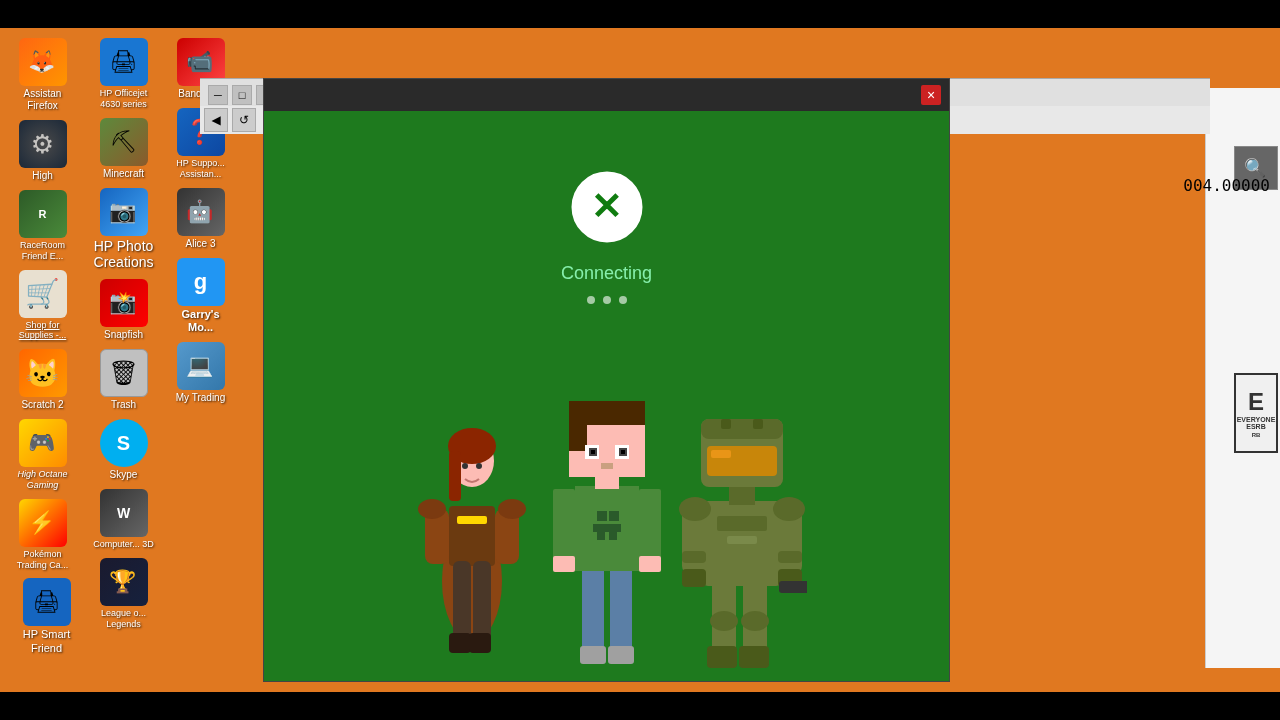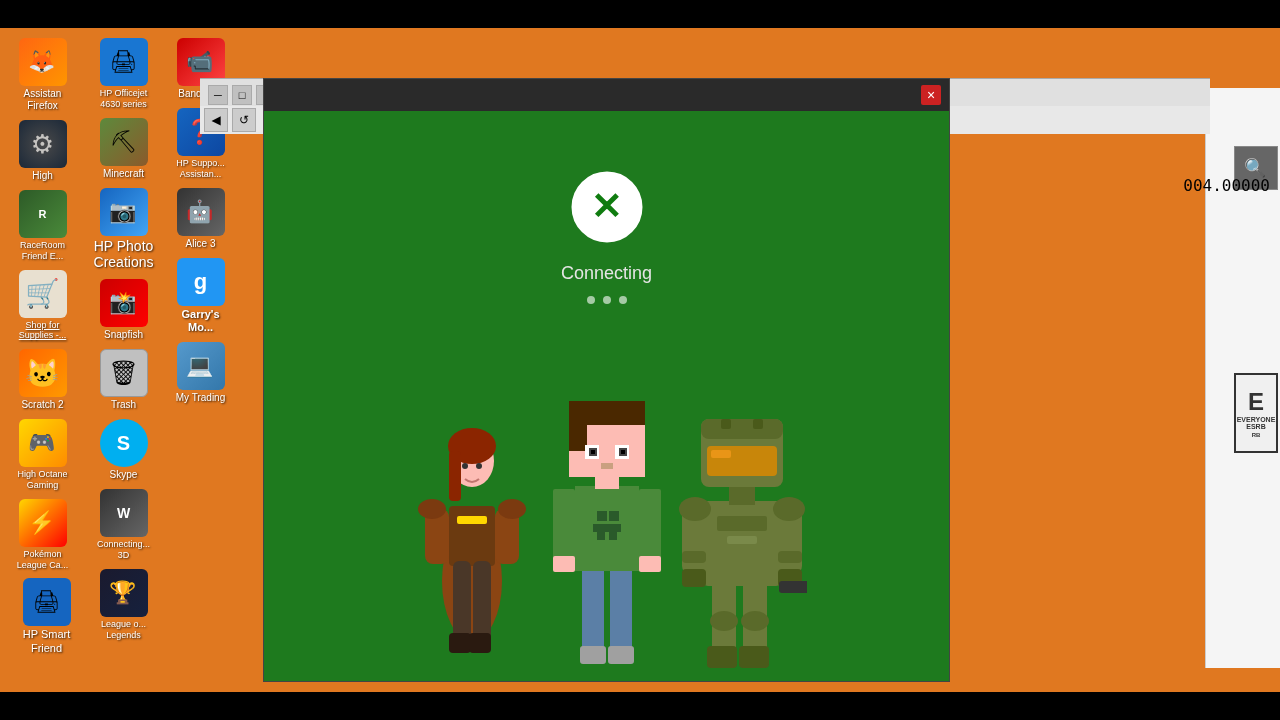--- a/index.html
+++ b/index.html
@@ -263,21 +263,21 @@
     }
 
     
     .xbox-logo {
       width: 72px;
       height: 72px;
       margin-bottom: 20px;
     }
 
     .connecting-text {
-      color: #e5e5e5;
+      color: #86efac;
       font-size: 18px;
       margin-bottom: 12px;
     }
 
     .connecting-dots {
       display: flex;
       gap: 8px;
       margin-bottom: 30px;
     }
 
@@ -370,25 +370,25 @@
     <div class="icon-item">
       <div class="icon-box icon-shop" style="font-size:28px;">🛒</div>
       <span class="icon-label" style="color:#fff;font-size:9px;text-decoration:underline;">Shop for Supplies -...</span>
     </div>
     <div class="icon-item">
       <div class="icon-box icon-scratch" style="font-size:28px;">🐱</div>
       <span class="icon-label">Scratch 2</span>
     </div>
     <div class="icon-item">
       <div class="icon-box icon-highoctane" style="font-size:22px;">🎮</div>
-      <span class="icon-label" style="font-size:9px;">High Octane Gaming</span>
+      <span class="icon-label" style="font-size:9px;font-style:italic;">High Octane Gaming</span>
     </div>
     <div class="icon-item">
       <div class="icon-box icon-pokemon" style="font-size:22px;">⚡</div>
-      <span class="icon-label" style="font-size:9px;">Pokémon League Ca...</span>
+      <span class="icon-label" style="font-size:9px;">Pokémon Trading Ca...</span>
     </div>
 
     <div class="icon-item" style="margin-left:4px;">
       <div class="icon-box icon-hp-smart" style="font-size:22px;">🖨</div>
       <span class="icon-label" style="font-size:11px;">HP Smart Friend</span>
     </div>
     <div class="icon-item" style="margin-left:4px;">
       <div class="icon-box icon-hp-oj" style="font-size:22px;">🖨</div>
       <span class="icon-label" style="font-size:9px;">HP Officejet 4630 series</span>
     </div>
@@ -408,21 +408,21 @@
       <div class="icon-box icon-trash" style="font-size:24px;">🗑</div>
       <span class="icon-label">Trash</span>
     </div>
     <div class="icon-item" style="margin-left:4px;">
       <div class="icon-box icon-skype" style="border-radius:50%;color:white;font-size:20px;font-weight:bold;">S</div>
       <span class="icon-label">Skype</span>
     </div>
 
     <div class="icon-item" style="margin-left:4px;">
       <div class="icon-box icon-wolf" style="font-size:14px;color:white;font-weight:bold;">W</div>
-      <span class="icon-label" style="font-size:9px;">Connecting... 3D</span>
+      <span class="icon-label" style="font-size:9px;">Computer... 3D</span>
     </div>
     <div class="icon-item" style="margin-left:4px;">
       <div class="icon-box icon-league" style="font-size:22px;">🏆</div>
       <span class="icon-label" style="font-size:9px;">League o... Legends</span>
     </div>
     <div class="icon-item" style="margin-left:4px;">
       <div class="icon-box icon-bandicam" style="font-size:22px;">📹</div>
       <span class="icon-label">Bandicam</span>
     </div>
     <div class="icon-item" style="margin-left:4px;">

